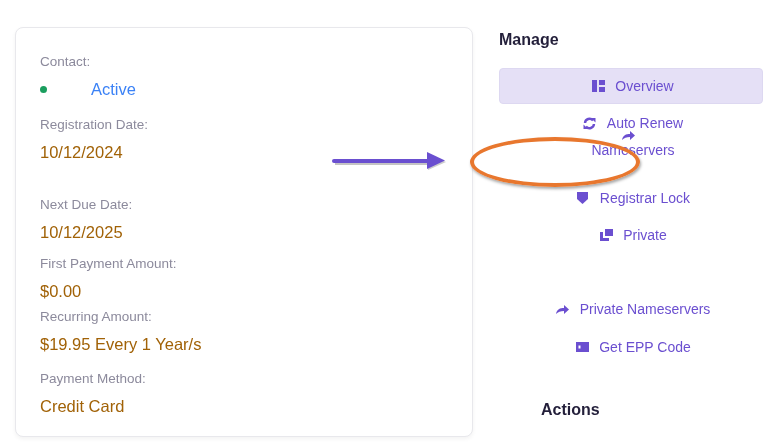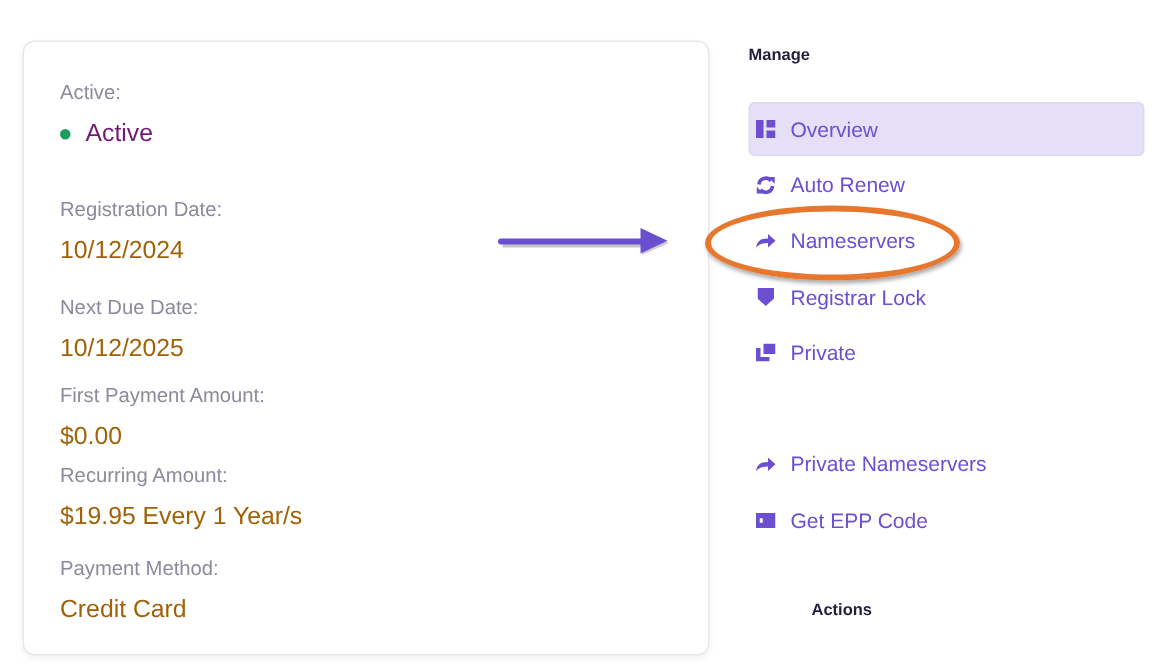--- a/index.html
+++ b/index.html
@@ -20,39 +20,40 @@
       box-shadow: 0 2px 4px rgba(0,0,0,0.05);
     }
     .field { position: absolute; left: 24px; }
     .field .label {
       font-size: 13.5px; color: #8c8a9c; line-height: 16px; display: block;
     }
     .field .value {
       font-size: 16.5px; color: #a16207; line-height: 20px; display: block;
       margin-top: 9px;
     }
-    .field .value.active { color: #701a75; display: flex; align-items: center; }
+    .field .value.active { color: #3b82f6; display: flex; align-items: center; gap: 34px; }
     .status-dot {
       width: 7px; height: 7px; border-radius: 50%;
       background: #1a9e5e; margin-right: 10px; display: inline-block;
     }
 
     
     .annot-arrow { position: absolute; left: 332px; top: 150px; width: 115px; height: 22px; }
 
     
     .section-title {
       position: absolute; left: 499px;
-      font-size: 11px; font-weight: bold; color: #231f3a;
+      font-size: 16px; font-weight: bold; color: #231f3a;
     }
     .menu-item {
       position: absolute; left: 499px; width: 264px; height: 36px;
       display: flex; align-items: center; padding-left: 4px;
       font-size: 14px; color: #6b4fd0; cursor: pointer;
       border-radius: 4px;
+      justify-content: center;
     }
     .menu-item.active {
       background: #e5e0f6; border: 1px solid #ddd8f1; padding-left: 3px;
     }
     .menu-item .icon {
       width: 14px; height: 14px; margin-right: 10px;
       display: inline-flex; align-items: center; justify-content: center;
       flex: 0 0 14px;
     }
     .menu-item .icon svg { display: block; }
@@ -67,27 +68,27 @@
       pointer-events: none;
     }
   </style>
 </head>
 <body>
 
 <div class="stage">
 
   <div class="card">
     <div class="field" style="top:26px;">
-      <span class="label">Active:</span>
+      <span class="label">Contact:</span>
       <span class="value active">
         <span class="status-dot"></span>
         <span>Active</span>
       </span>
     </div>
-    <div class="field" style="top:104px;">
+    <div class="field" style="top:89px;">
       <span class="label">Registration Date:</span>
       <span class="value">10/12/2024</span>
     </div>
     <div class="field" style="top:169px;">
       <span class="label">Next Due Date:</span>
       <span class="value">10/12/2025</span>
     </div>
     <div class="field" style="top:228px;">
       <span class="label">First Payment Amount:</span>
       <span class="value">$0.00</span>
@@ -127,21 +128,21 @@
       <svg width="13" height="13" viewBox="0 0 13 13">
           <path d="M2 6 A4.5 4.5 0 0 1 10 3.5" fill="none" stroke="#6b4fd0" stroke-width="2.4"></path>
           <polygon points="8,1 12.5,1 12.5,5.5" fill="#6b4fd0"></polygon>
           <path d="M11 7 A4.5 4.5 0 0 1 3 9.5" fill="none" stroke="#6b4fd0" stroke-width="2.4"></path>
           <polygon points="5,12 0.5,12 0.5,7.5" fill="#6b4fd0"></polygon>
         </svg>
     </span>
     <span>Auto Renew</span>
   </div>
 
-  <div class="menu-item" style="top:142px;">
+  <div class="menu-item" style="top:125px;flex-direction:column;">
     <span class="icon">
       <svg width="13" height="11" viewBox="0 0 13 11">
           <path d="M0 10 C1 5 4 4 8 4 L8 1 L13 5.5 L8 10 L8 7 C4.5 7 2 8 0 10 Z" fill="#6b4fd0"></path>
         </svg>
     </span>
     <span>Nameservers</span>
   </div>
 
   <div class="menu-item" style="top:180px;">
     <span class="icon">

